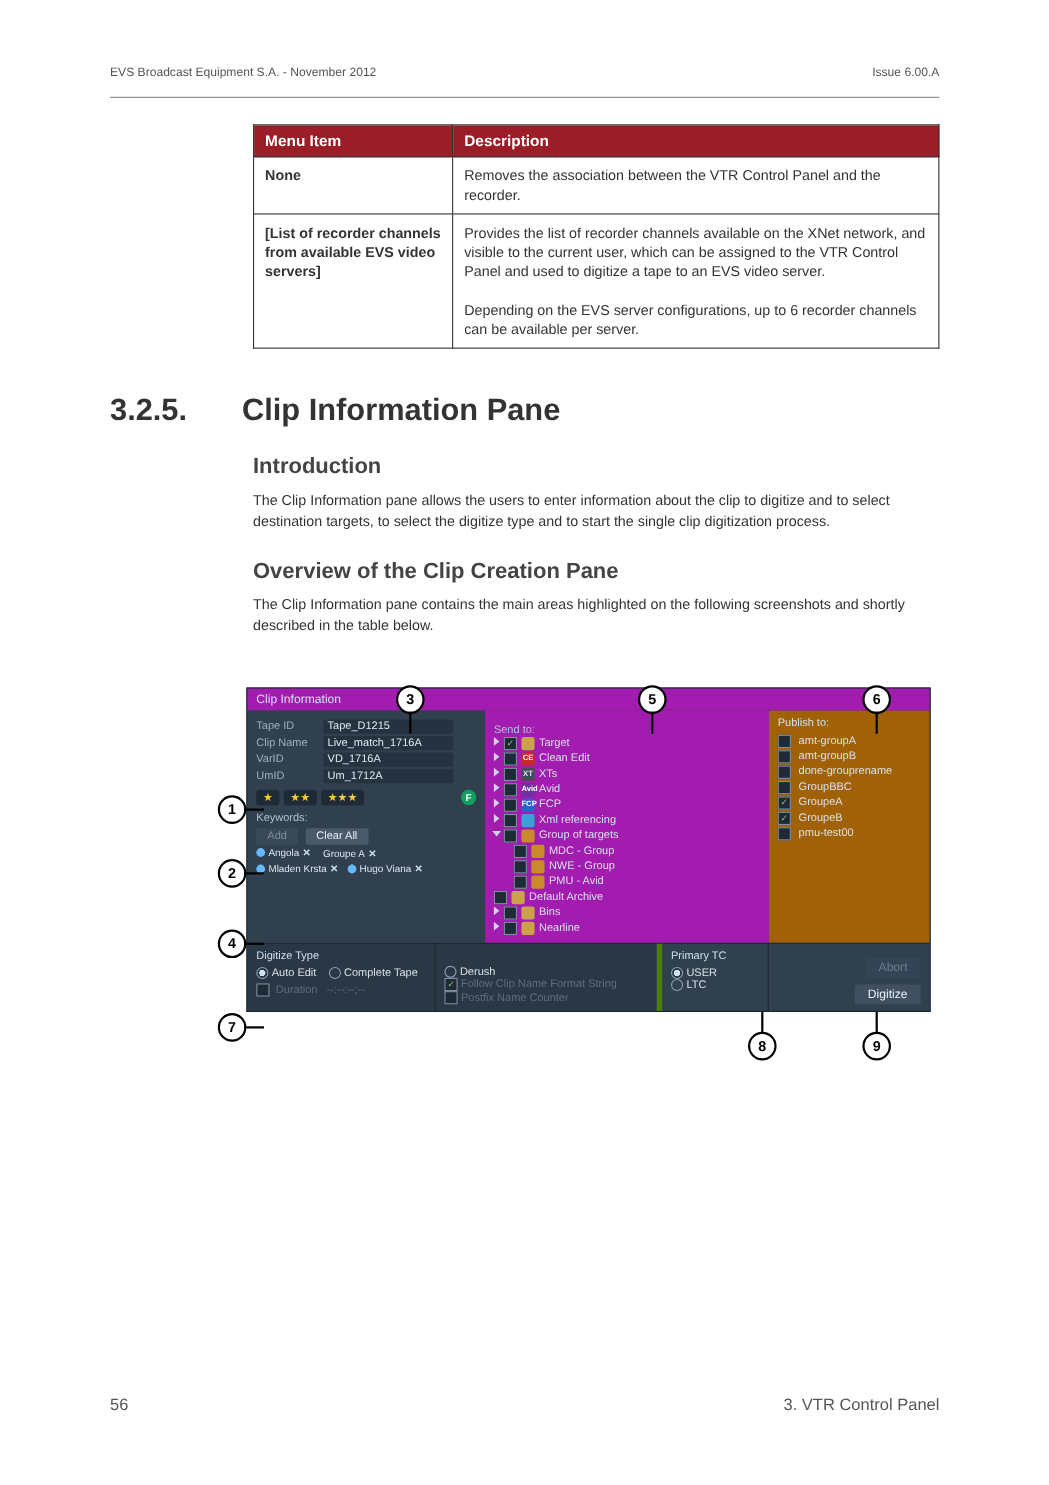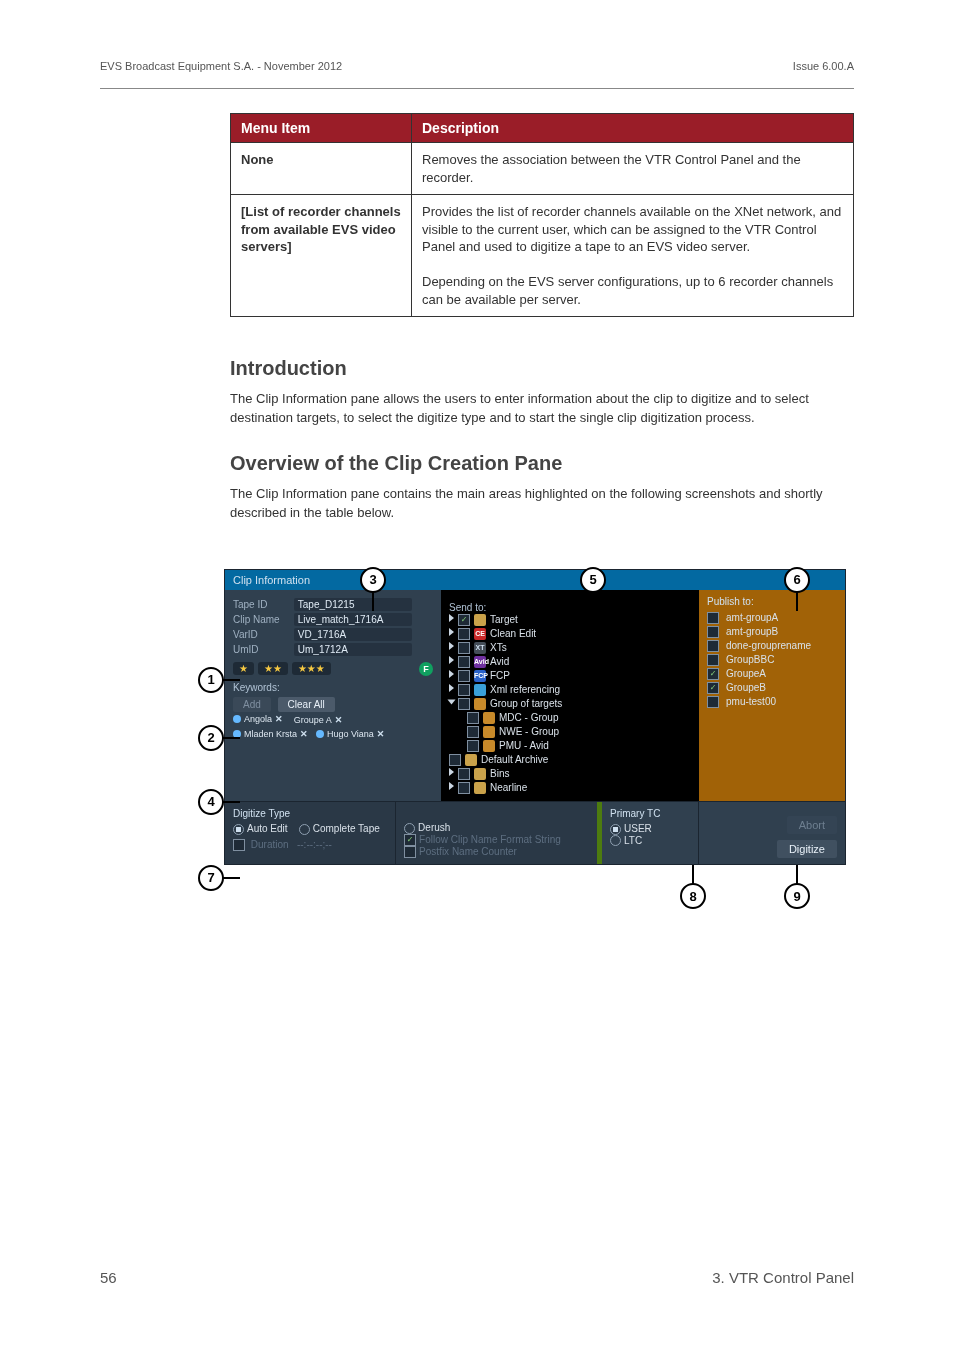--- a/index.html
+++ b/index.html
@@ -117,38 +117,38 @@
   .shot {
     background: #2c3a47;
     color: #d8e0e8;
     font-size: 10px;
     width: 620px;
     margin-left: 14px;
     margin-top: 46px;
     border: 1px solid #1b2530;
   }
   .shot .bar {
-    background: #0369a1;
+    background: #a21caf;
     padding: 4px 8px;
     font-size: 11px;
     color: #cfe0ef;
   }
   .shot-cols {
     display: flex;
   }
   .col-a, .col-b, .col-c {
     padding: 6px 8px;
   }
   .col-a {
     width: 200px;
     background: #30404f;
   }
   .col-b {
     flex: 1;
-    background: #000000;
+    background: #a21caf;
   }
   .col-c {
     width: 130px;
     background: #a16207;
   }
   .lbl {
     color: #9fb0c1;
     display: inline-block;
     width: 58px;
   }
@@ -301,20 +301,24 @@
       <tr>
         <td class="col0">[List of recorder channels from available EVS video servers]</td>
         <td>
           <span>Provides the list of recorder channels available on the XNet network, and visible to the current user, which can be assigned to the VTR Control Panel and used to digitize a tape to an EVS video server.</span><br><br>
           <span>Depending on the EVS server configurations, up to 6 recorder channels can be available per server.</span>
         </td>
       </tr>
     </tbody>
       </table>
 
+    <div class="section-row">
+      <div class="section-num">3.2.5.</div>
+      <div class="section-title">Clip Information Pane</div>
+    </div>
 
     <h3 class="sub">Introduction</h3>
     <p class="body">The Clip Information pane allows the users to enter information about the clip to digitize and to select destination targets, to select the digitize type and to start the single clip digitization process.</p>
 
     <h3 class="sub">Overview of the Clip Creation Pane</h3>
     <p class="body">The Clip Information pane contains the main areas highlighted on the following screenshots and shortly described in the table below.</p>
 
     <div class="shot-wrap">
       <div class="callout top" style="left:150px;top:-2px;">3</div>
       <div class="callout top" style="left:370px;top:-2px;">5</div>

